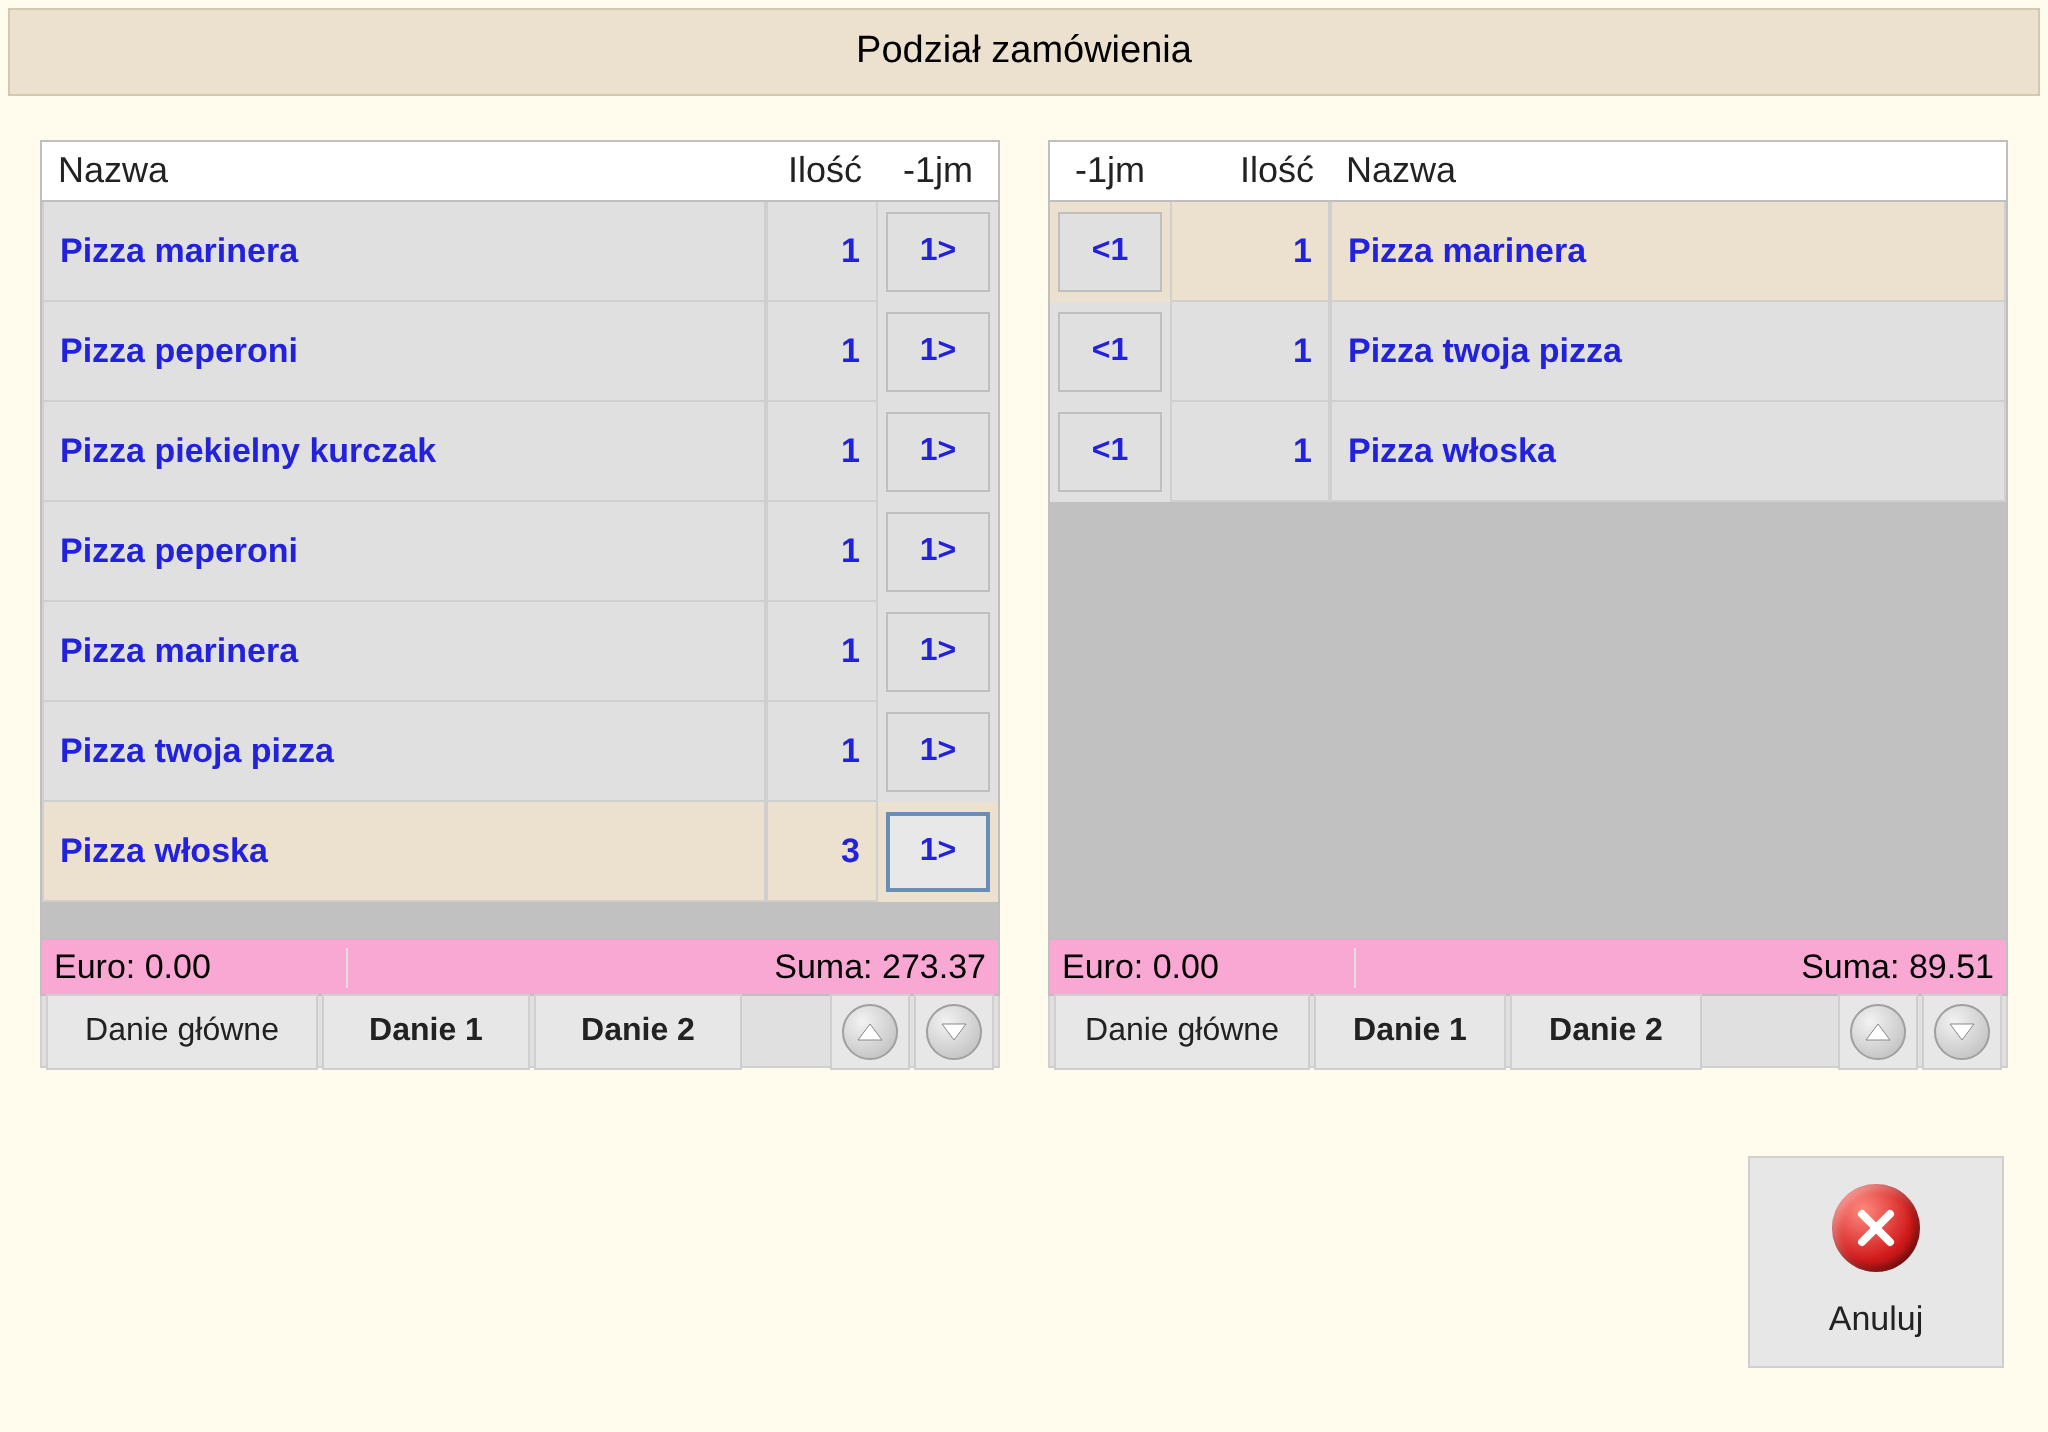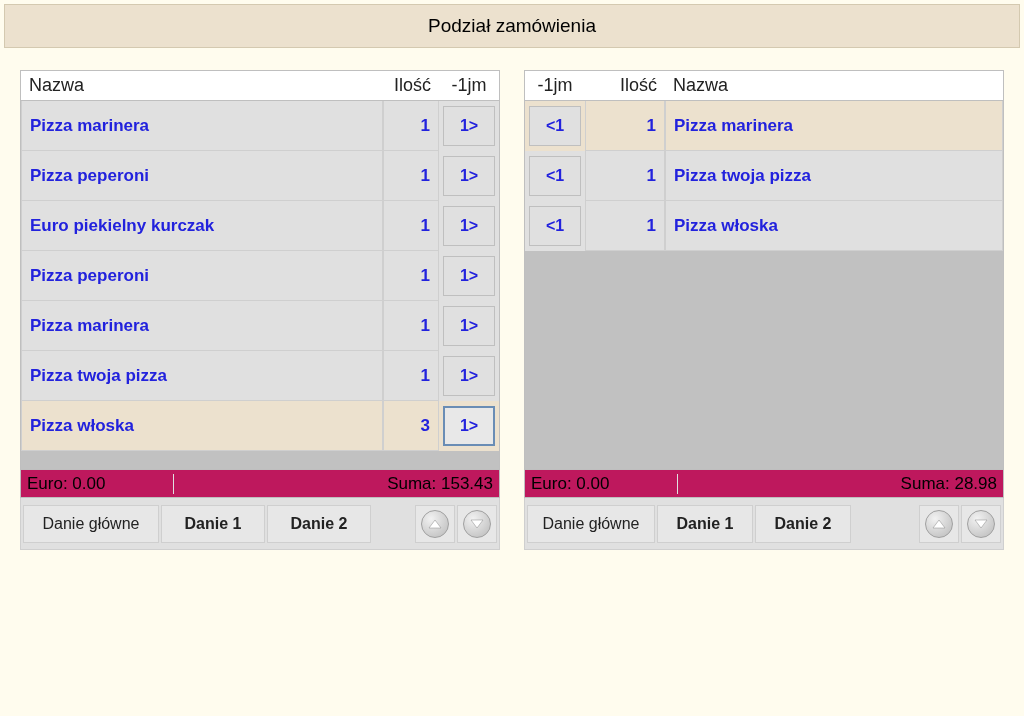--- a/index.html
+++ b/index.html
@@ -87,38 +87,38 @@
     font-weight: bold;
     font-size: 16px;
     cursor: pointer;
     display: flex;
     align-items: center;
     justify-content: center;
   }
   .row.highlight .move-btn.selected { border: 2px solid #6a8db5; background: #e8e8e8;}
   .summary {
     display: flex;
-    background: #be185d;
+    background: #f9a8d4;
     border: 1px solid #bfbfbf;
     border-top: none;
     height: 28px;
     align-items: center;
     font-size: 17px;
     color: #000;
     gap: 28px;
   }
   .summary .euro { flex: 0 0 32%; padding-left: 6px; border-right: 1px solid #e0e0e0;}
   .summary .spacer { flex: 0 0 26%; border-right: 1px solid #e0e0e0;}
   .summary .sum { flex: 1; text-align: right; padding-right: 6px;}
   .tabs {
     display: flex;
     background: #e0e0e0;
     border: 1px solid #cfcfcf;
     border-top: none;
-    height: 52px;
+    height: 36px;
     align-items: center;
     gap: 2px;
     padding: 2px;
   }
   .tab {
     height: 38px;
     padding: 0 14px;
     background: #e7e7e7;
     border: 1px solid #cfcfcf;
     color: #222;
@@ -205,21 +205,21 @@
             </div>
           </div>
           <div class="row normal">
             <div class="cell name-col">Pizza peperoni</div>
             <div class="cell qty-col">1</div>
             <div class="cell move-col" style="padding:0 2px;border:none;">
               <div class="move-btn">1&gt;</div>
             </div>
           </div>
           <div class="row normal">
-            <div class="cell name-col">Euro piekielny kurczak</div>
+            <div class="cell name-col">Pizza piekielny kurczak</div>
             <div class="cell qty-col">1</div>
             <div class="cell move-col" style="padding:0 2px;border:none;">
               <div class="move-btn">1&gt;</div>
             </div>
           </div>
           <div class="row normal">
             <div class="cell name-col">Pizza peperoni</div>
             <div class="cell qty-col">1</div>
             <div class="cell move-col" style="padding:0 2px;border:none;">
               <div class="move-btn">1&gt;</div>
@@ -244,21 +244,21 @@
             <div class="cell qty-col">3</div>
             <div class="cell move-col" style="padding:0 2px;border:none;">
               <div class="move-btn selected">1&gt;</div>
             </div>
           </div>
         </div>
     </div>
     <div class="summary">
       <div class="euro">Euro: 0.00</div>
       <div class="spacer"></div>
-      <div class="sum">Suma: 153.43</div>
+      <div class="sum">Suma: 273.37</div>
     </div>
     <div class="tabs">
       <div class="tab main">Danie główne</div>
       <div class="tab d">Danie 1</div>
       <div class="tab d">Danie 2</div>
       <div class="arrow-group">
         <div class="arrow-btn">
           <div class="arrow-circle">
             <svg viewBox="0 0 14 10">
                 <polygon points="7,1 13,9 1,9" fill="#fff" stroke="#888" stroke-width="0.5"></polygon>
@@ -303,21 +303,21 @@
               <div class="move-btn">&lt;1</div>
             </div>
             <div class="cell qty-col">1</div>
             <div class="cell name-col">Pizza włoska</div>
           </div>
         </div>
     </div>
     <div class="summary">
       <div class="euro">Euro: 0.00</div>
       <div class="spacer"></div>
-      <div class="sum">Suma: 28.98</div>
+      <div class="sum">Suma: 89.51</div>
     </div>
     <div class="tabs">
       <div class="tab main">Danie główne</div>
       <div class="tab d">Danie 1</div>
       <div class="tab d">Danie 2</div>
       <div class="arrow-group">
         <div class="arrow-btn">
           <div class="arrow-circle">
             <svg viewBox="0 0 14 10">
                 <polygon points="7,1 13,9 1,9" fill="#fff" stroke="#888" stroke-width="0.5"></polygon>
@@ -331,13 +331,21 @@
               </svg>
           </div>
         </div>
       </div>
     </div>
   </div>
 
 </div>
 
 <div class="bottom-buttons">
+  <div class="big-btn">
+    <div class="icon-cancel">
+      <svg viewBox="0 0 24 24">
+          <path d="M5 5 L19 19 M19 5 L5 19" stroke="#fff" stroke-width="4" stroke-linecap="round"></path>
+        </svg>
+    </div>
+    <span>Anuluj</span>
+  </div>
 </div>
 
 </body></html>

